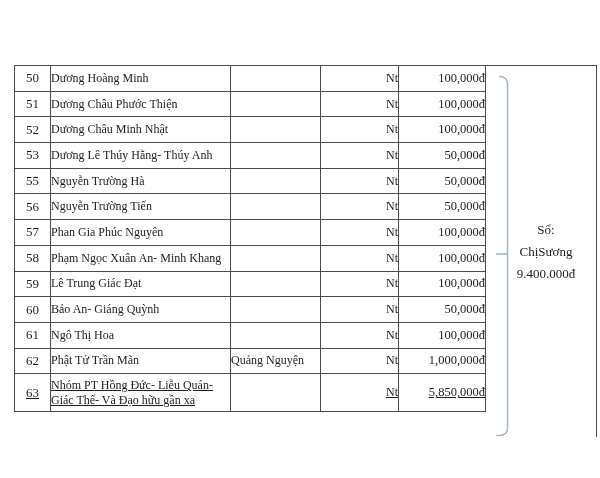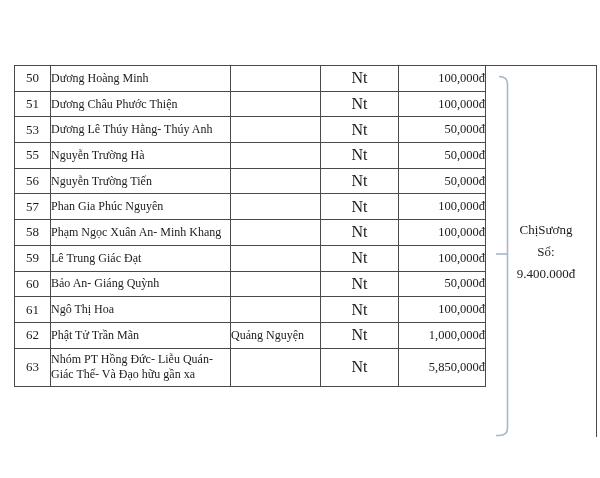--- a/index.html
+++ b/index.html
@@ -18,25 +18,25 @@
     table-layout:fixed;
     border-radius:26px;
   }
   table.donations td {
     border:1px solid #4a4a4a;
     vertical-align:middle;
     padding:0;
     overflow:hidden;
   }
   table.donations tr { height:25.7px; }
-  table.donations tr:last-child { height:38px; }
+  table.donations tr:last-child { height:38px;text-decoration:underline; }
   td.c-no   { text-align:center; font-size:13px; }
   td.c-name { text-align:left; font-size:12px; padding:0 2px 0 7px; line-height:15px; }
   td.c-loc  { text-align:left; font-size:12px; }
-  td.c-unit { text-align:center; font-size:16px; }
+  td.c-unit { text-align:right; font-size:12px; }
   td.c-amt  { text-align:right; font-size:12.5px; padding-right:9px;margin-left:43px; }
   .summary-cell {
     position:absolute; left:485px; top:65px;
     width:112px; height:372px;
     border-top:1px solid #4a4a4a;
     border-right:1px solid #4a4a4a;
     box-sizing:border-box;
   }
   .bracket-svg { position:absolute; left:0; top:0; }
   .summary-text {
@@ -69,20 +69,27 @@
     </tr>
 
     <tr>
       <td class="c-no">51</td>
       <td class="c-name">Dương Châu Phước Thiện</td>
       <td class="c-loc"></td>
       <td class="c-unit">Nt</td>
       <td class="c-amt">100,000đ</td>
     </tr>
 
+    <tr>
+      <td class="c-no">52</td>
+      <td class="c-name">Dương Châu Minh Nhật</td>
+      <td class="c-loc"></td>
+      <td class="c-unit">Nt</td>
+      <td class="c-amt">100,000đ</td>
+    </tr>
 
     <tr>
       <td class="c-no">53</td>
       <td class="c-name">Dương Lê Thúy Hằng- Thúy Anh</td>
       <td class="c-loc"></td>
       <td class="c-unit">Nt</td>
       <td class="c-amt">50,000đ</td>
     </tr>
 
 
@@ -159,19 +166,19 @@
     </tr>
   </tbody>
   </table>
 
   <div class="summary-cell">
     <svg class="bracket-svg" width="112" height="372" viewBox="0 0 112 372" fill="none">
       <path d="M14 10.5 Q22.5 10.5 22.5 18 L22.5 362 Q22.5 369.5 14 369.5 L11 369.5" stroke="#a6b8c8" stroke-width="1.6" fill="none"></path>
       <path d="M22.5 188 L11 188" stroke="#a6b8c8" stroke-width="1.6" fill="none"></path>
     </svg>
     <div class="summary-text">
+      <div>Sổ:</div>
       <div>ChịSương</div>
-      <div>Sổ:</div>
       <div>9.400.000đ</div>
     </div>
   </div>
 
 </div>
 
 </body></html>

